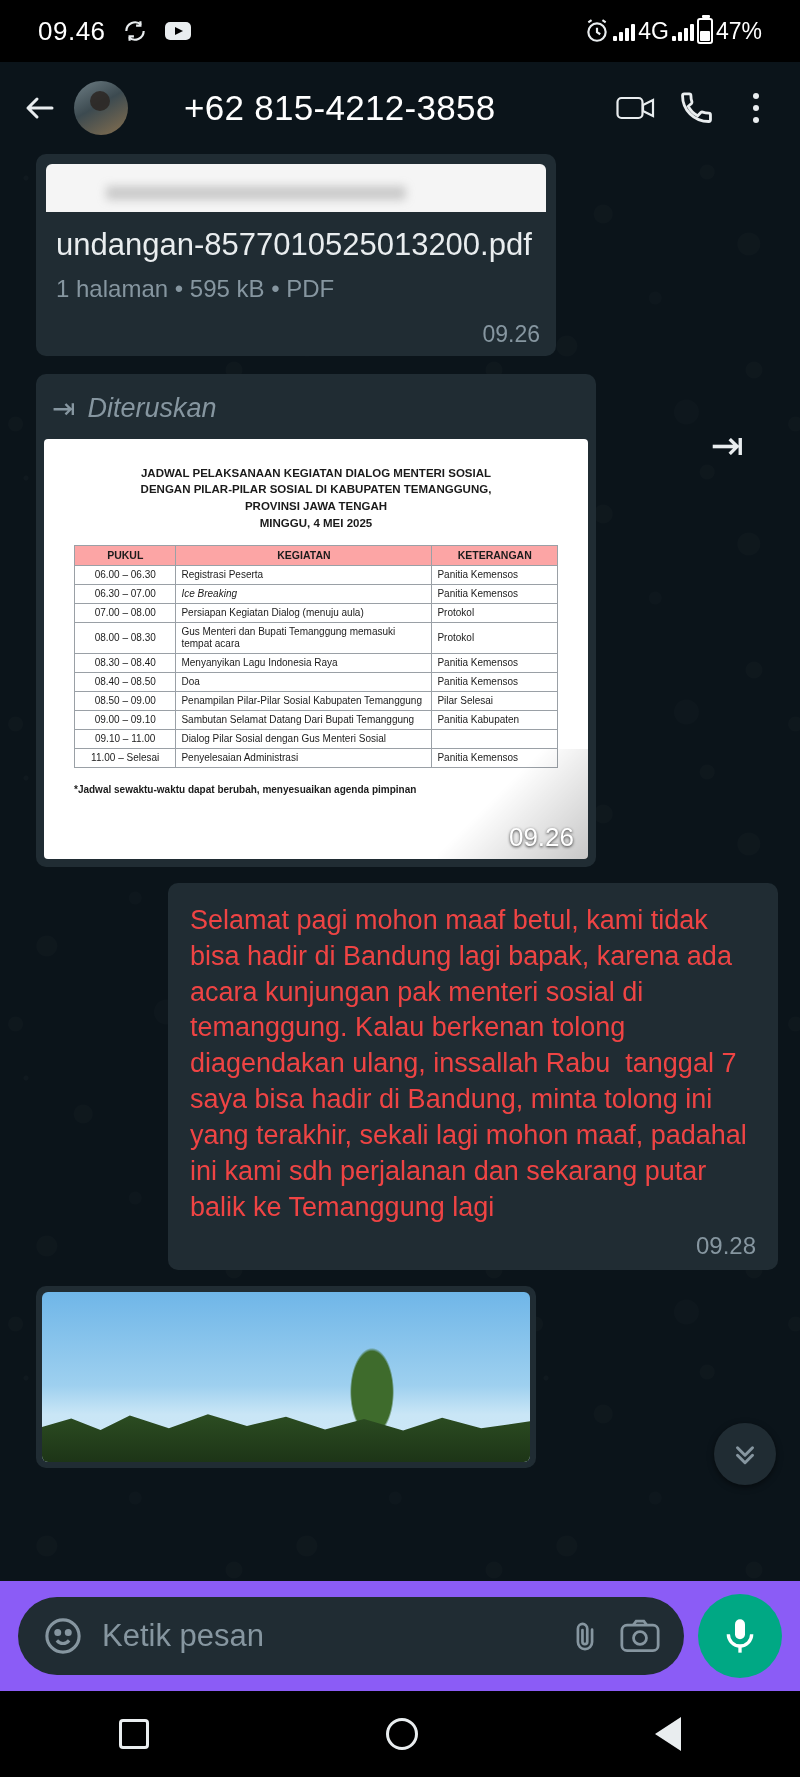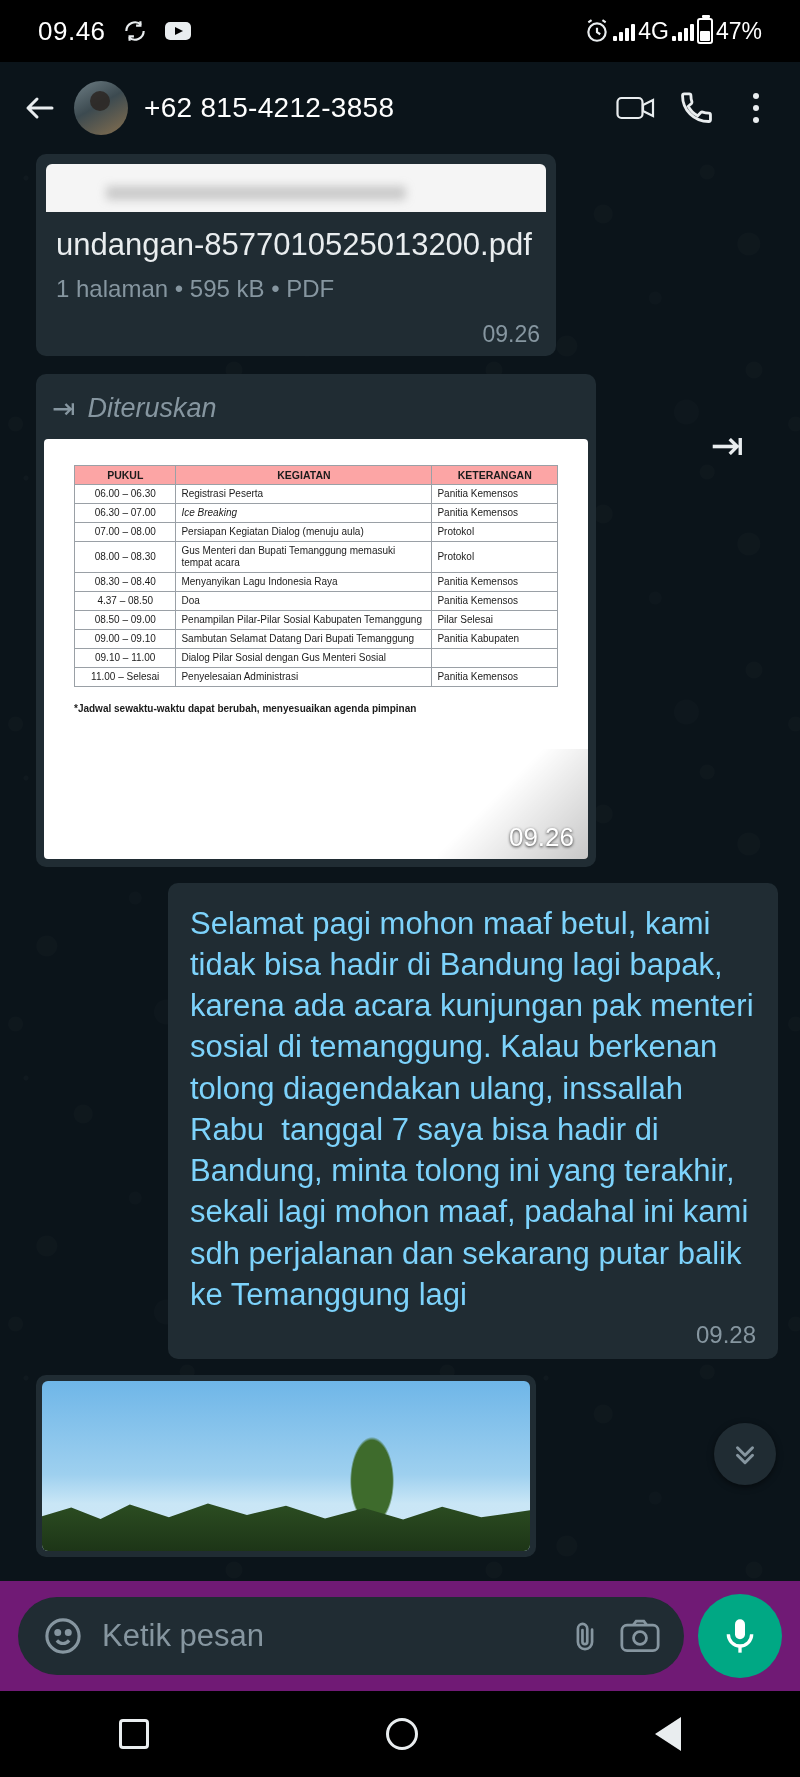--- a/index.html
+++ b/index.html
@@ -64,22 +64,22 @@
   .avatar {
     width: 54px; height: 54px; border-radius: 50%;
     background: linear-gradient(150deg,#6f7f86 0%,#3c4a50 45%,#87704f 100%);
     flex: 0 0 auto; overflow: hidden; position: relative;
   }
   .avatar::after{
     content:""; position:absolute; left:16px; top:10px; width:20px; height:20px;
     border-radius:50%; background:#2b2622; opacity:.85;
   }
   .title {
-    color: #fff; font-size: 28px; letter-spacing: .3px; flex: 1 1 auto;
-    white-space: nowrap; overflow: hidden;
+    color: #fff; font-size: 35px; letter-spacing: .3px; flex: 1 1 auto;
+    white-space: nowrap; overflow: hidden; margin-left: 40px;
   }
   .hdr-icon { width: 44px; height: 44px; flex: 0 0 auto; display:flex; align-items:center; justify-content:center;}
   .dots { width: 8px; display:flex; flex-direction:column; align-items:center; gap:6px;}
   .dots span { width:6px;height:6px;border-radius:50%;background:#e9edef;display:block;}
 
   
   .chat {
     position: relative;
     flex: 1 1 auto;
     background: #0b141a;
@@ -162,21 +162,21 @@
   .fwd-time {
     position: absolute; right: 22px; bottom: 14px; color: #fff; font-size: 26px;
     text-shadow: 0 1px 3px rgba(0,0,0,.8);
   }
   .side-fwd {
     position: absolute; right: 34px; top: 268px; color: #e9edef; font-size: 40px; z-index: 2;
   }
 
   
   .text-bubble { width: 610px; margin: 16px 0 0 auto; padding: 20px 22px 10px; }
-  .text-body { font-size: 31px; line-height: 1.33; color: #7dd3fc; white-space: pre-wrap; }
+  .text-body { font-size: 27px; line-height: 1.33; color: #ef4444; white-space: pre-wrap; }
   .text-time { font-size: 24px; color: #8696a0; text-align: right; padding-top: 6px; }
 
   
   .photo-bubble {
     width: 500px; margin: 16px 0 0 14px; padding: 6px; background:#202c33;
     border-radius: 10px; overflow: hidden;
   }
   .photo {
     height: 170px; border-radius: 6px; overflow: hidden; position: relative;
     background: linear-gradient(#6fb6e8 0%, #9ed0ef 55%, #c9e6f6 72%, #cfe7f7 100%);
@@ -195,21 +195,21 @@
   .scroll-btn {
     position: absolute; right: 24px; bottom: 96px; width: 62px; height: 62px;
     border-radius: 50%; background: #202c33; z-index: 3;
     display: flex; align-items: center; justify-content: center;
     color: #8696a0; font-size: 30px;
     box-shadow: 0 2px 6px rgba(0,0,0,.5);
   }
 
   
   .composer {
-    flex: 0 0 auto; height: 110px; background: #701a75;
+    flex: 0 0 auto; height: 110px; background: #8b5cf6;
     display: flex; align-items: center; gap: 14px; padding: 0 18px;
   }
   .input-pill {
     flex: 1 1 auto; height: 78px; background: #202c33; border-radius: 40px;
     display: flex; align-items: center; gap: 18px; padding: 0 24px;
   }
   .placeholder { color: #8696a0; font-size: 31px; flex: 1 1 auto; }
   .mic-btn {
     width: 84px; height: 84px; border-radius: 50%; background: #00a884;
     display: flex; align-items: center; justify-content: center; flex: 0 0 auto;
@@ -315,20 +315,26 @@
         <div class="doc-meta">1 halaman • 595 kB • PDF</div>
         <div class="doc-time">09.26</div>
       </div>
 
       <div class="bubble fwd-bubble">
         <div class="fwd-label">
           <span class="fwd-arrow">⇥</span>
           <span>Diteruskan</span>
         </div>
         <div class="doc-page">
+          <div class="pg-title">
+            <div>JADWAL PELAKSANAAN KEGIATAN DIALOG MENTERI SOSIAL</div>
+            <div>DENGAN PILAR-PILAR SOSIAL DI KABUPATEN TEMANGGUNG,</div>
+            <div>PROVINSI JAWA TENGAH</div>
+            <div>MINGGU, 4 MEI 2025</div>
+          </div>
           <table class="sched">
             <thead>
               <tr>
                 <th>PUKUL</th>
                 <th>KEGIATAN</th>
                 <th>KETERANGAN</th>
               </tr>
             </thead>
             <tbody>
               <tr>
@@ -350,21 +356,21 @@
                   <td class="c0">08.00 – 08.30</td>
                   <td>Gus Menteri dan Bupati Temanggung memasuki tempat acara</td>
                   <td class="c2">Protokol</td>
                 </tr>
               <tr>
                   <td class="c0">08.30 – 08.40</td>
                   <td>Menyanyikan Lagu Indonesia Raya</td>
                   <td class="c2">Panitia Kemensos</td>
                 </tr>
               <tr>
-                  <td class="c0">4.37 – 08.50</td>
+                  <td class="c0">08.40 – 08.50</td>
                   <td>Doa</td>
                   <td class="c2">Panitia Kemensos</td>
                 </tr>
               <tr>
                   <td class="c0">08.50 – 09.00</td>
                   <td>Penampilan Pilar-Pilar Sosial Kabupaten Temanggung</td>
                   <td class="c2">Pilar Selesai</td>
                 </tr>
               <tr>
                   <td class="c0">09.00 – 09.10</td>

